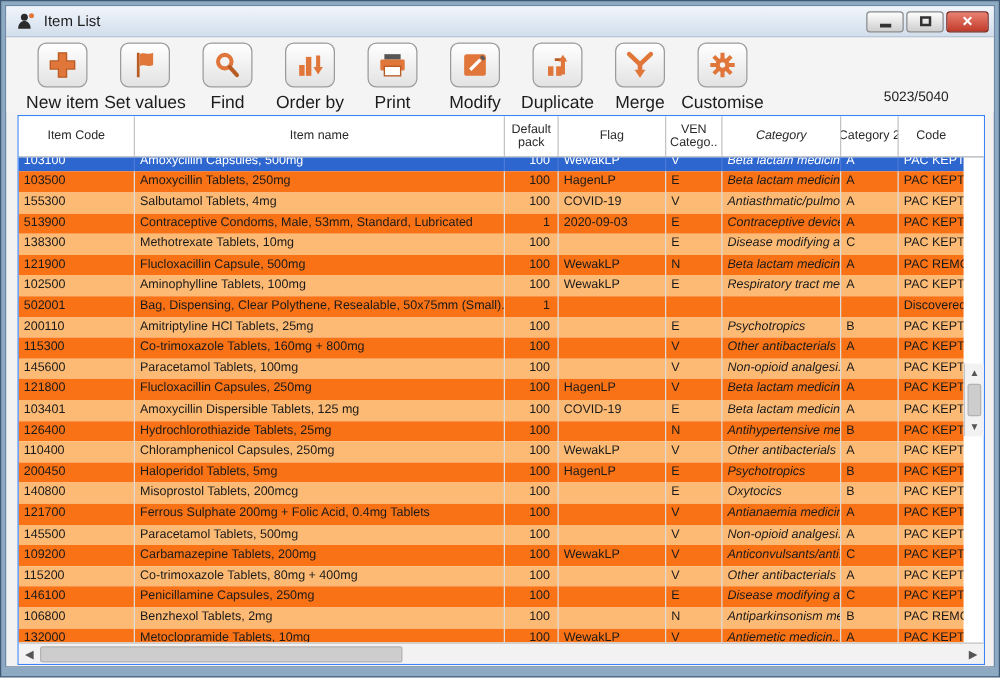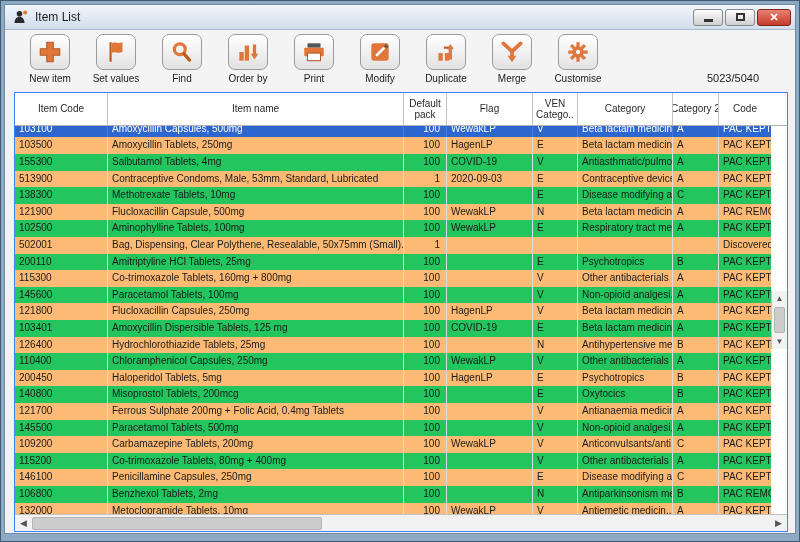--- a/index.html
+++ b/index.html
@@ -32,50 +32,50 @@
   .glyph-max { width:9px; height:8px; border:2px solid #333; }
   
   .toolbar { flex:0 0 60px; background:#f4f4f4; display:flex; align-items:flex-start; padding:4px 10px 0 12px; }
   .tool-btn { width:66px; display:flex; flex-direction:column; align-items:center; cursor:default; }
   .tool-btn .face {
     width:40px; height:36px; border:1px solid #9b9b9b; border-radius:7px;
     background:linear-gradient(#ffffff,#e2e2e2);
     box-shadow:inset 0 1px 0 #fff;
     display:flex; align-items:center; justify-content:center;
   }
-  .tool-btn .lbl { font-size:10px; color:#1c1c1c; margin-top:3px; white-space:nowrap; }
+  .tool-btn .lbl { font-size:14px; color:#1c1c1c; margin-top:3px; white-space:nowrap; }
   .toolbar-count { margin-left:auto; align-self:flex-end; font-size:11px; color:#1c1c1c; padding:0 26px 6px 0; }
   
   .table-wrap { margin:2px 0 0 9px; width:774px; border:1px solid #3b82f6; background:#fff; display:flex; flex-direction:column; }
   .thead { display:flex; height:33px; border-bottom:1px solid #aeb2b8; background:#fff; }
   .th {
     font-size:10px; color:#2a2a2a; border-right:1px solid #c3c3c3;
     display:flex; align-items:center; justify-content:center; text-align:center;
     white-space:nowrap; overflow:hidden; line-height:1.15;
   }
   .th.col-default_pack, .th.col-ven { white-space:normal; }
   .th-filler { width:16px; }
   .tbody-zone { display:flex; height:388px; overflow:hidden;align-items:center; }
   .tbody { width:756px; overflow:hidden; }
-  .tr { display:flex; height:16.6px; background:#22c55e; }
-  .tr.alt { background:#fdba74; }
+  .tr { display:flex; height:16.6px; background:#fdba74; }
+  .tr.alt { background:#f97316; }
   .tr.selected { background:#2e66cf; }
   .tr.selected .td { color:#fff; border-right-color:#4a7ad6; }
   .td {
     font-size:10px; color:#1a1a1a; line-height:16.6px;
     padding:0 4px; white-space:nowrap; overflow:hidden;
     border-right:1px solid #dcdcdc;
   }
   .td.num { text-align:right; padding-right:6px; }
   .col-item_code   { width:93px; }
   .col-item_name   { width:296px; }
   .col-default_pack{ width:43px; }
   .col-flag        { width:86px; }
   .col-ven         { width:45px; }
-  .col-category    { width:95px; }
+  .col-category    { width:95px;font-style:italic; }
   .col-category2   { width:46px; }
   .col-category3   { width:52px; border-right:none !important; }
   
   .vscroll { width:16px; background:#f2f2f2; border-left:1px solid #c3c3c3; display:flex; flex-direction:column; }
   .v-arrow { height:15px; display:flex; align-items:center; justify-content:center; font-size:8px; color:#555; background:#f2f2f2; }
   .v-thumb { height:26px; margin:1px 2px; background:#cdcdcd; border:1px solid #b3b3b3; border-radius:2px; }
   .v-track { flex:1; }
   
   .hscroll { height:17px; border-top:1px solid #c3c3c3; background:#f2f2f2; display:flex; align-items:center; }
   .h-arrow { width:17px; height:100%; display:flex; align-items:center; justify-content:center; font-size:9px; color:#555; }

